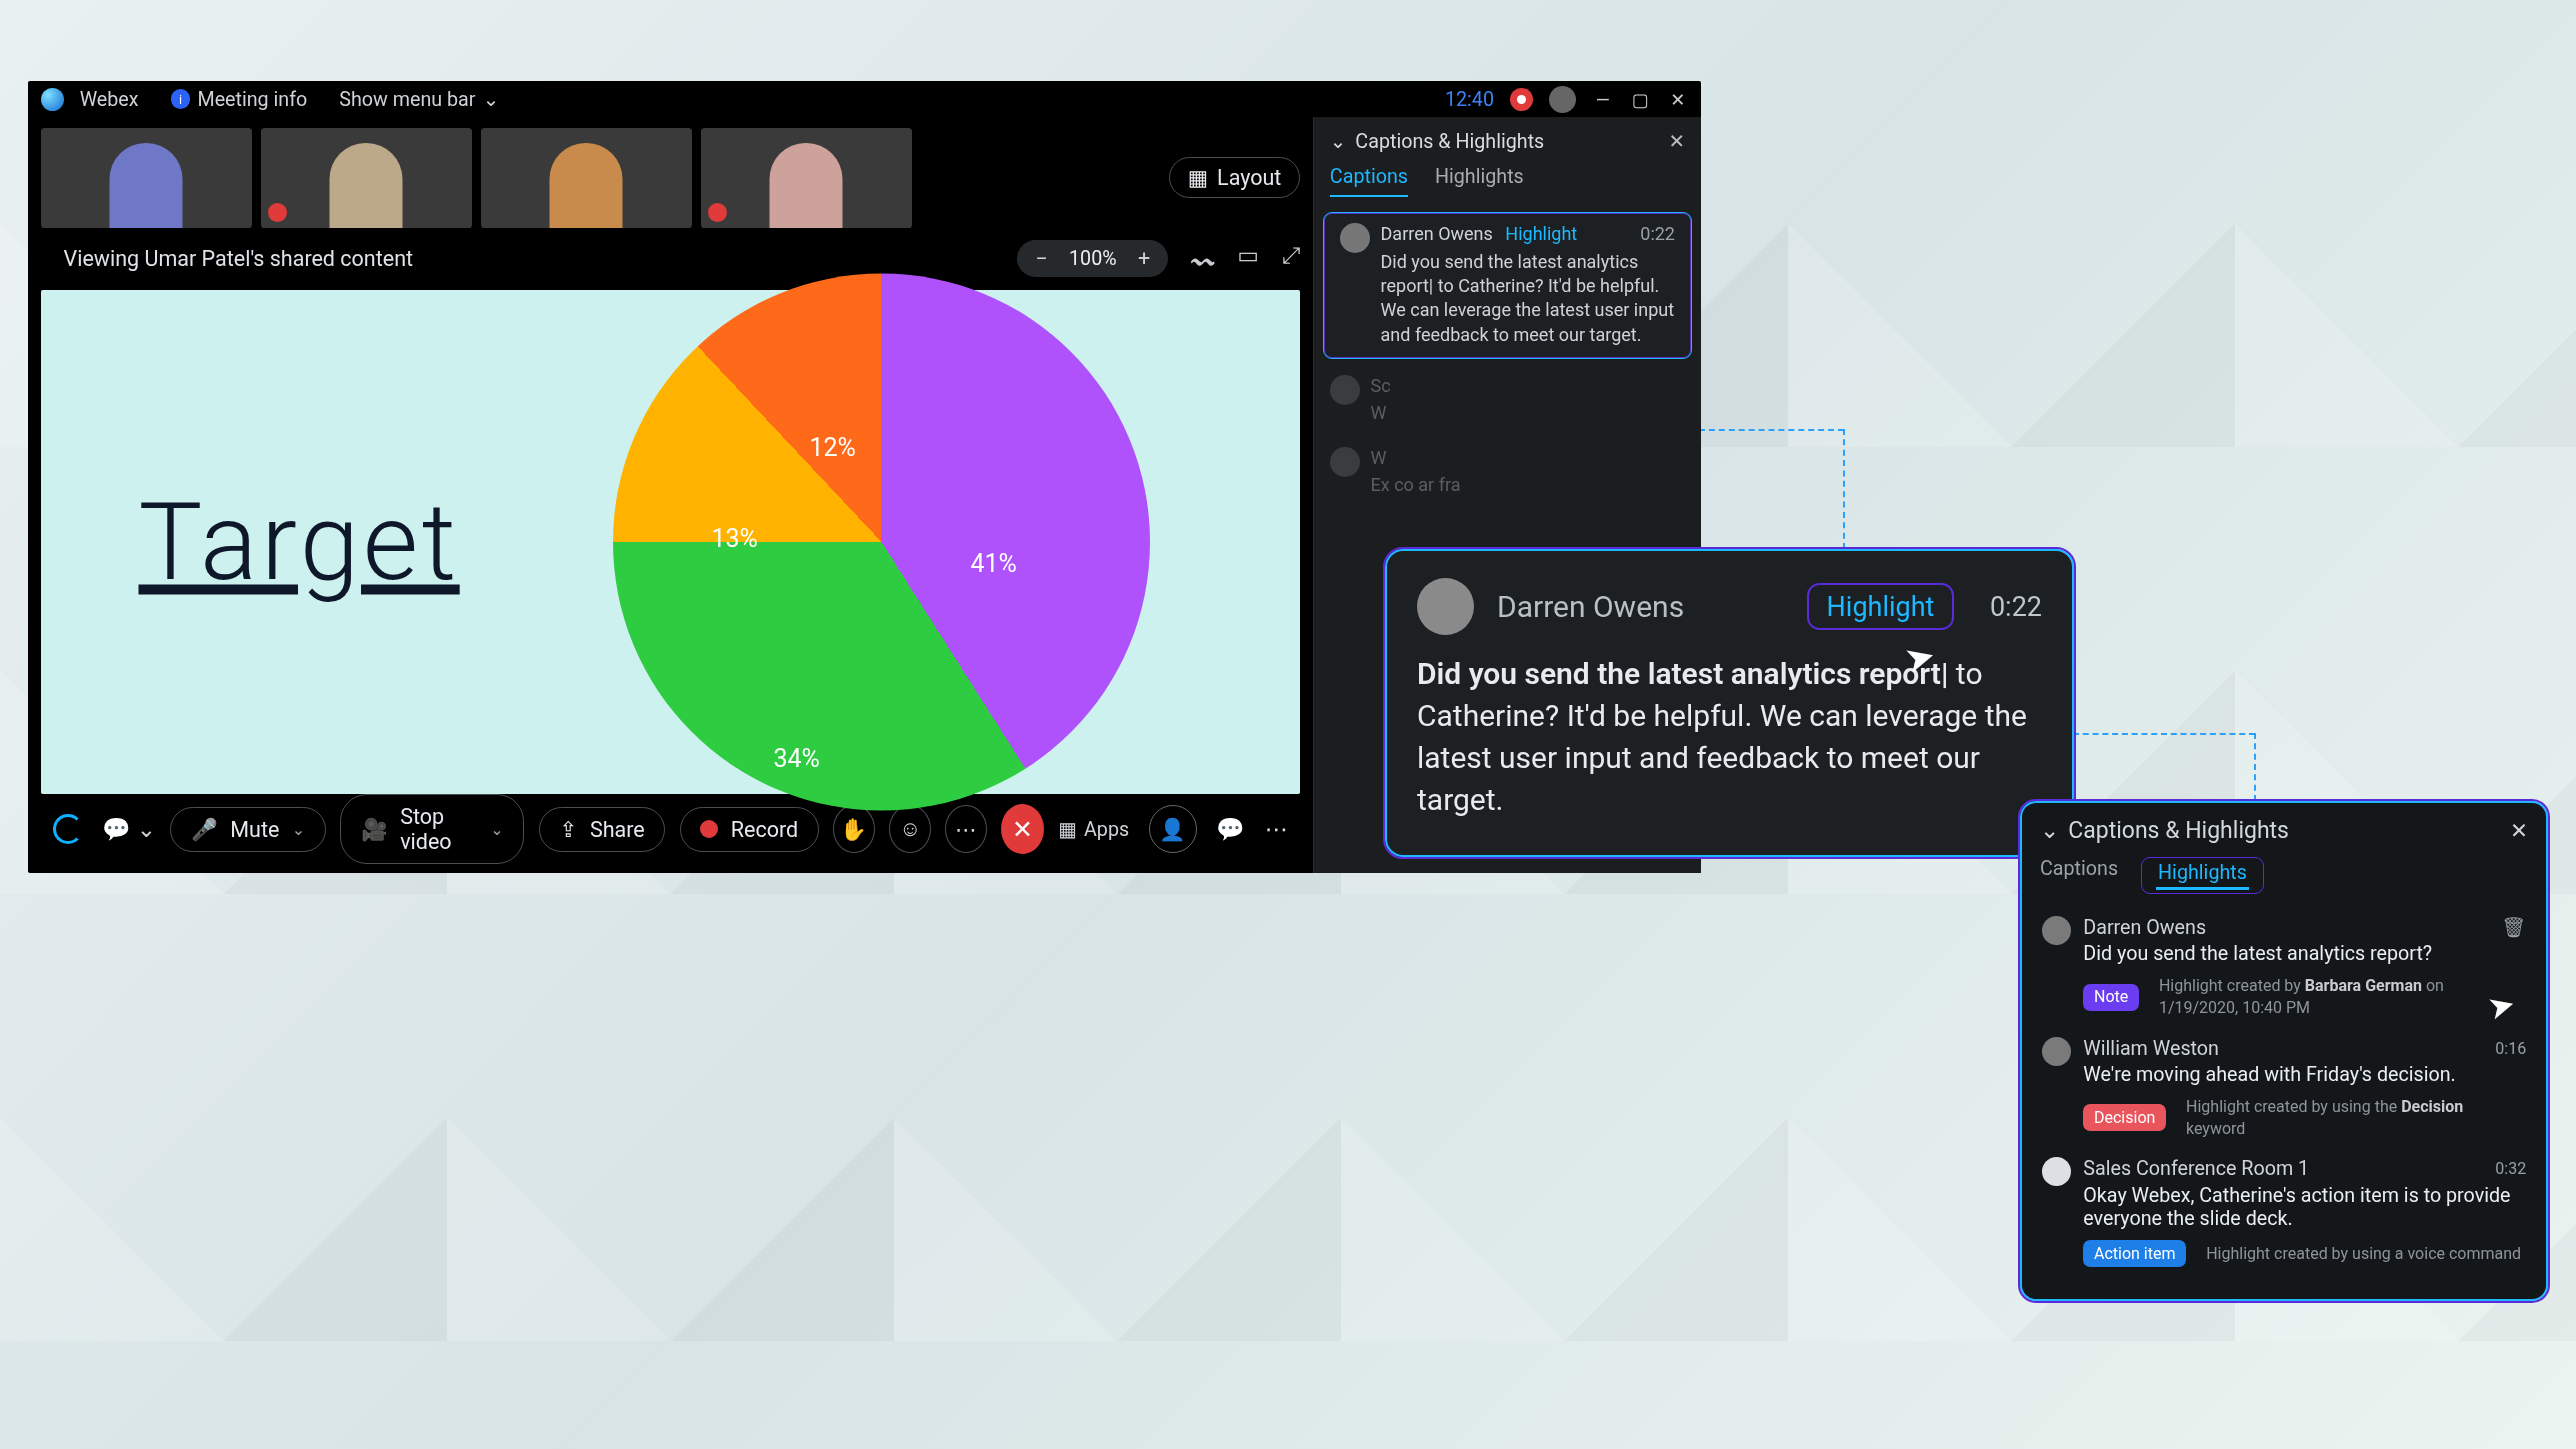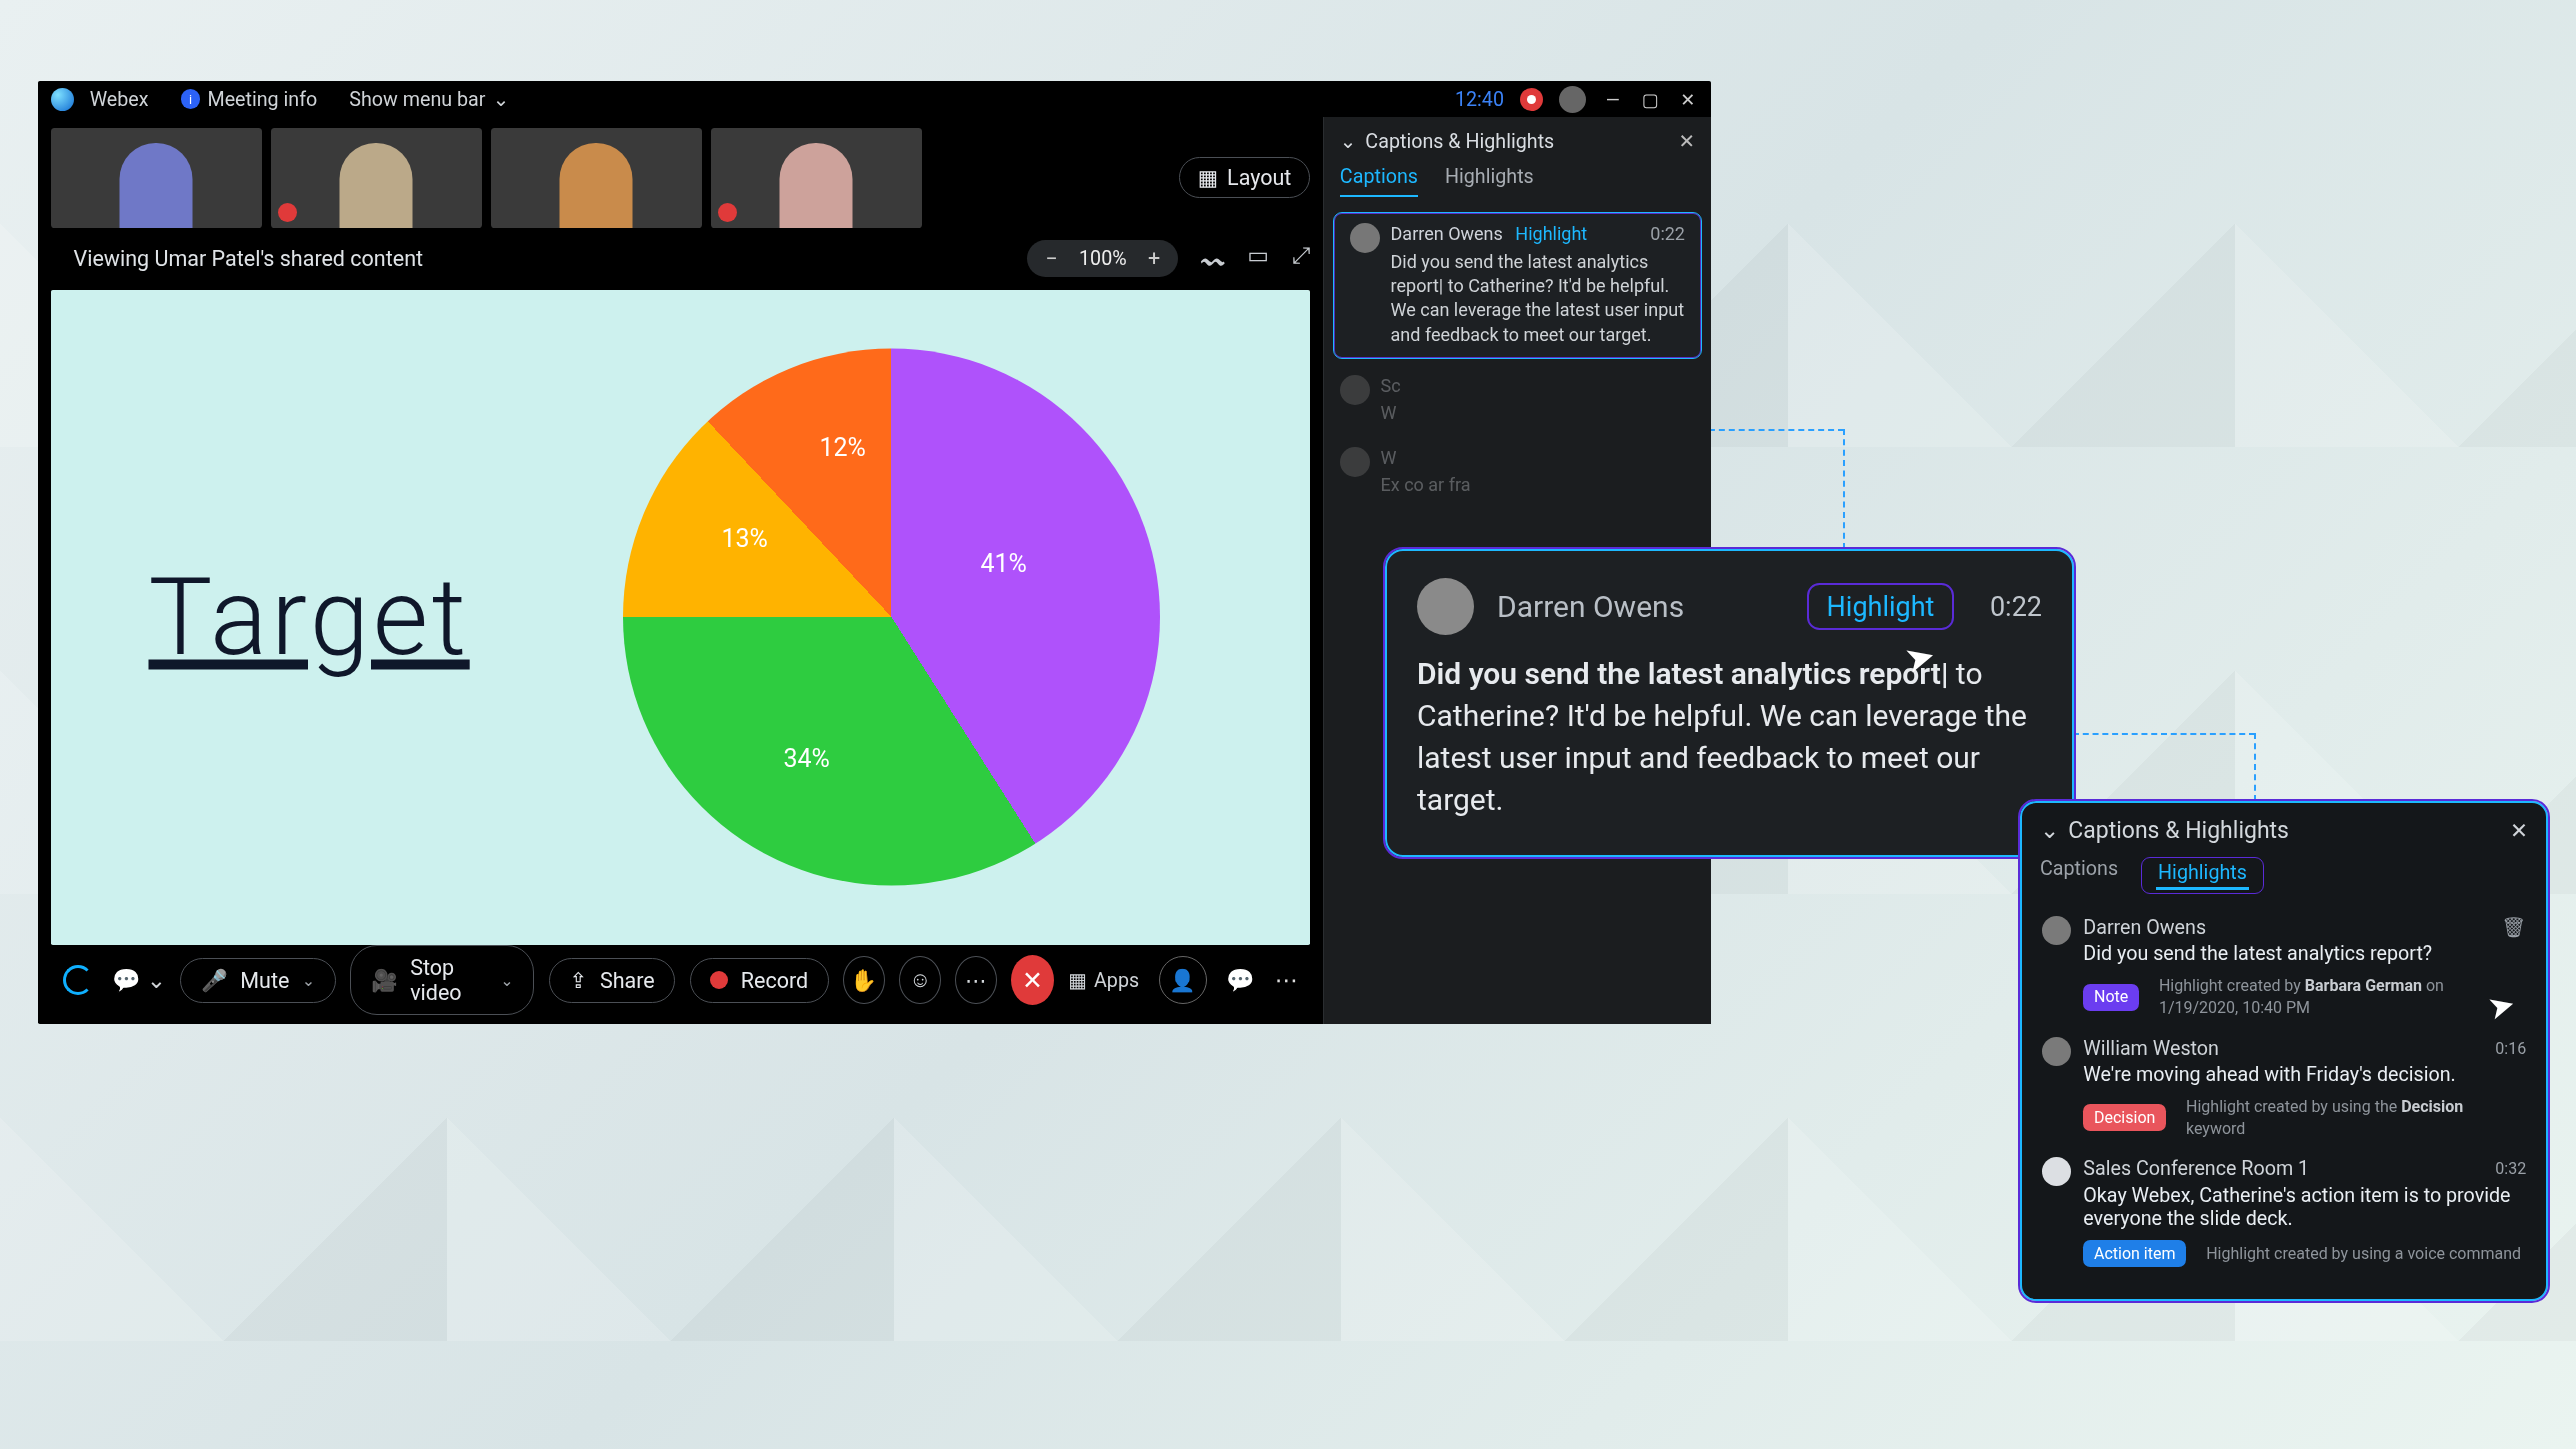--- a/index.html
+++ b/index.html
@@ -16,22 +16,22 @@
     position:absolute; inset:0;
     background:
       linear-gradient(45deg, rgba(255,255,255,.15) 25%, transparent 25%),
       linear-gradient(315deg, rgba(0,0,0,.03) 25%, transparent 25%);
     background-size:447px 447px;
   }
 
   
   .app-window {
     position: absolute;
-    left: 38px; top: 81px;
-    width: 1673px; height: 943px;
+    left: 28px; top: 81px;
+    width: 1673px; height: 792px;
     background:#000;
     border-radius:1.8px;
     color:#ddd;
   }
   .title-bar { height:36px; display:flex; align-items:center; padding:0 12.5px; font-size:19.7px; }
   .wb-logo { width:23px; height:23px; border-radius:50%; background:radial-gradient(circle at 30% 30%,#7ee0ff,#0f6ad1); margin-right:9px; }
   .tb-left { display:flex; align-items:center; gap:32px; }
   .tb-item { display:flex; align-items:center; gap:7.2px; color:#cfd3d7; font-size:19.7px; }
   .info-dot { width:19.7px;height:19.7px;border-radius:50%;background:#2c62f6;display:flex;align-items:center;justify-content:center;color:#fff;font-size:12.5px; }
   .tb-right { margin-left:auto; display:flex; align-items:center; gap:16px; }

